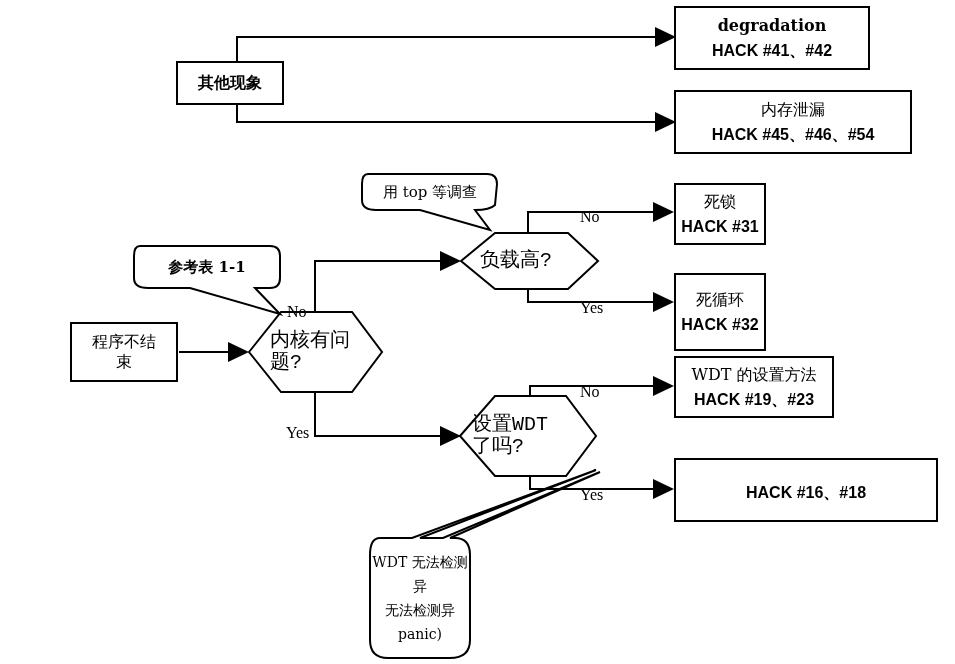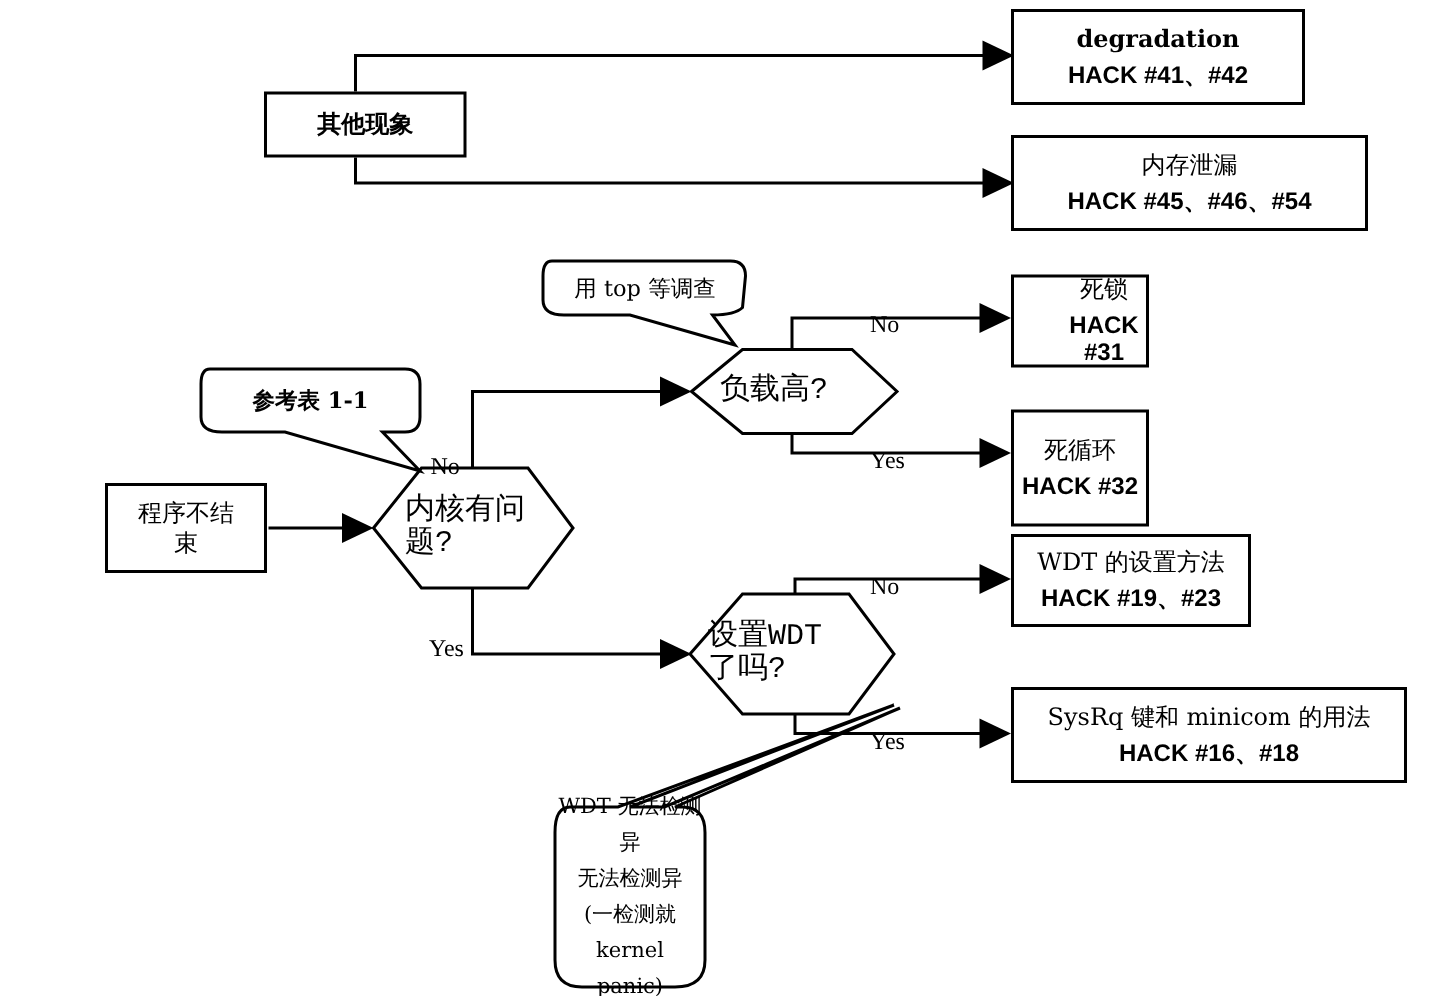--- a/index.html
+++ b/index.html
@@ -60,21 +60,21 @@
     <polygon points="460,436 495,396 566,396 596,436 566,476 495,476"></polygon>
   </g>
 
   <g stroke="#000" stroke-width="2" fill="#fff">
     <path d="M140,246 Q134,246 134,256 L134,278 Q134,288 148,288 L190,288 L280,314 L255,288 L270,288 Q280,288 280,278 L280,256 Q280,246 270,246 Z"></path>
     <path d="M368,174 Q362,174 362,184 L362,200 Q362,210 376,210 L420,210 L490,230 L475,210 Q490,210 495,205 L497,184 Q497,174 487,174 Z"></path>
     <path d="M380,538 Q370,538 370,555 L370,640 Q370,658 388,658 L450,658 Q470,658 470,640 L470,555 Q470,538 455,538 L450,538 L600,472 L443,538 L420,538 L596,470 L412,538 Z"></path>
   </g>
 </svg>
 
-<div class="box" style="left:176px;top:61px;width:135px;height:44px;">
+<div class="box" style="left:176px;top:61px;width:108px;height:44px;">
   <span class="t1" style="font-weight:bold;">其他现象</span>
 </div>
 
 <div class="box" style="left:674px;top:6px;width:196px;height:64px;">
   <span class="t1" style="font-weight:bold;">degradation</span>
   <span class="hack">HACK #41、#42</span>
 </div>
 
 <div class="box" style="left:674px;top:90px;width:238px;height:64px;">
   <span class="t1">内存泄漏</span>
@@ -93,50 +93,48 @@
 
 <div class="hexlabel" style="left:480px;top:240px;width:100px;height:42px;">
   <span>负载高?</span>
 </div>
 
 <div class="hexlabel" style="left:472px;top:404px;width:110px;height:64px;">
   <span>设置WDT</span>
   <span>了吗?</span>
 </div>
 
-<div class="box" style="left:674px;top:183px;width:92px;height:62px;padding-left:32px;">
+<div class="box" style="left:674px;top:183px;width:92px;height:62px;">
   <span class="t1">死锁</span>
   <span class="hack">HACK #31</span>
 </div>
 
 <div class="box" style="left:674px;top:273px;width:92px;height:78px;">
   <span class="t1">死循环</span>
   <span class="hack">HACK #32</span>
 </div>
 
 <div class="box" style="left:674px;top:356px;width:160px;height:62px;">
   <span class="t1">WDT 的设置方法</span>
   <span class="hack">HACK #19、#23</span>
 </div>
 
 <div class="box" style="left:674px;top:458px;width:264px;height:64px;">
-  <span class="t1">SysRq 键和 minicom 的用法</span>
   <span class="hack">HACK #16、#18</span>
 </div>
 
 <div class="callout-text" style="left:136px;top:248px;width:142px;height:38px;">
   <span style="font-weight:bold;">参考表 1-1</span>
 </div>
 <div class="callout-text" style="left:364px;top:176px;width:132px;height:32px;">
   <span>用 top 等调查</span>
 </div>
 <div class="callout-text" style="left:368px;top:542px;width:104px;height:112px;font-size:14px;line-height:24px;">
   <span>WDT 无法检测异</span>
   <span>无法检测异</span>
-  <span>(一检测就 kernel</span>
   <span>panic)</span>
 </div>
 
 <span class="lbl" style="left:287px;top:287px;">No</span>
 <span class="lbl" style="left:286px;top:408px;">Yes</span>
 <span class="lbl" style="left:580px;top:192px;">No</span>
 <span class="lbl" style="left:580px;top:283px;">Yes</span>
 <span class="lbl" style="left:580px;top:367px;">No</span>
 <span class="lbl" style="left:580px;top:470px;">Yes</span>
 

